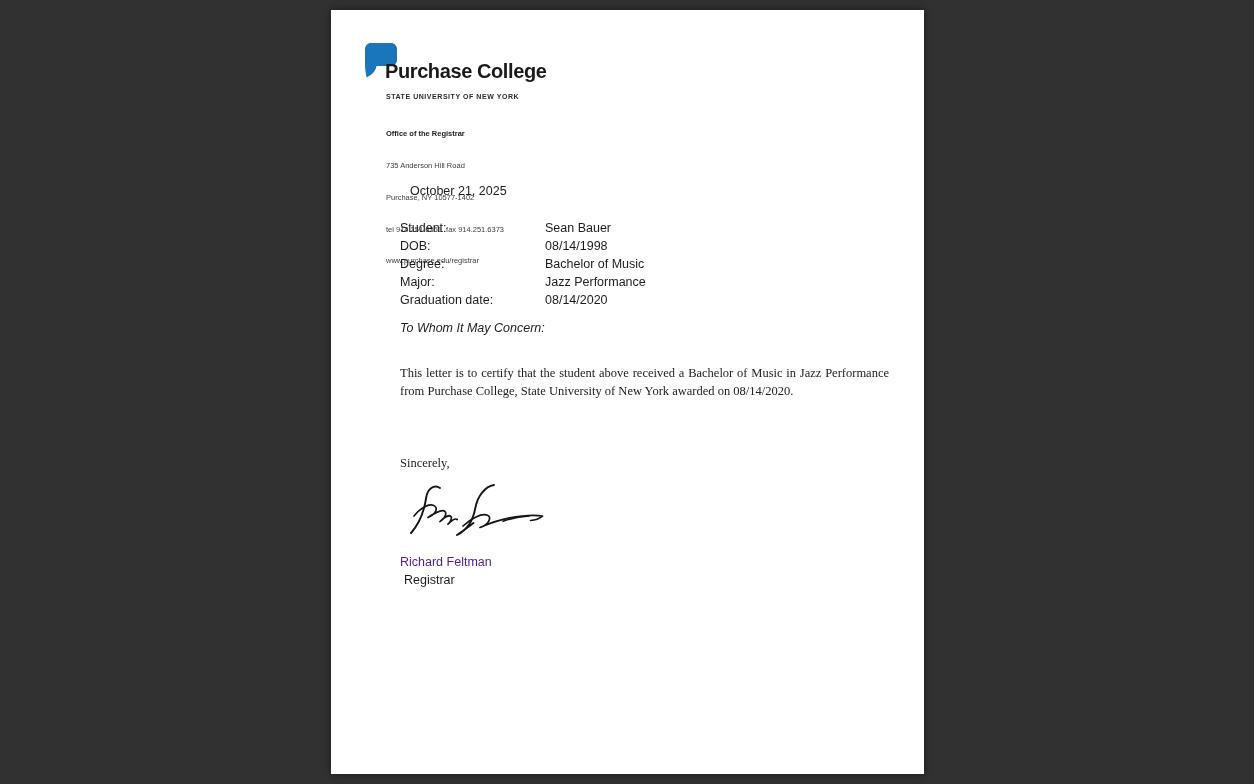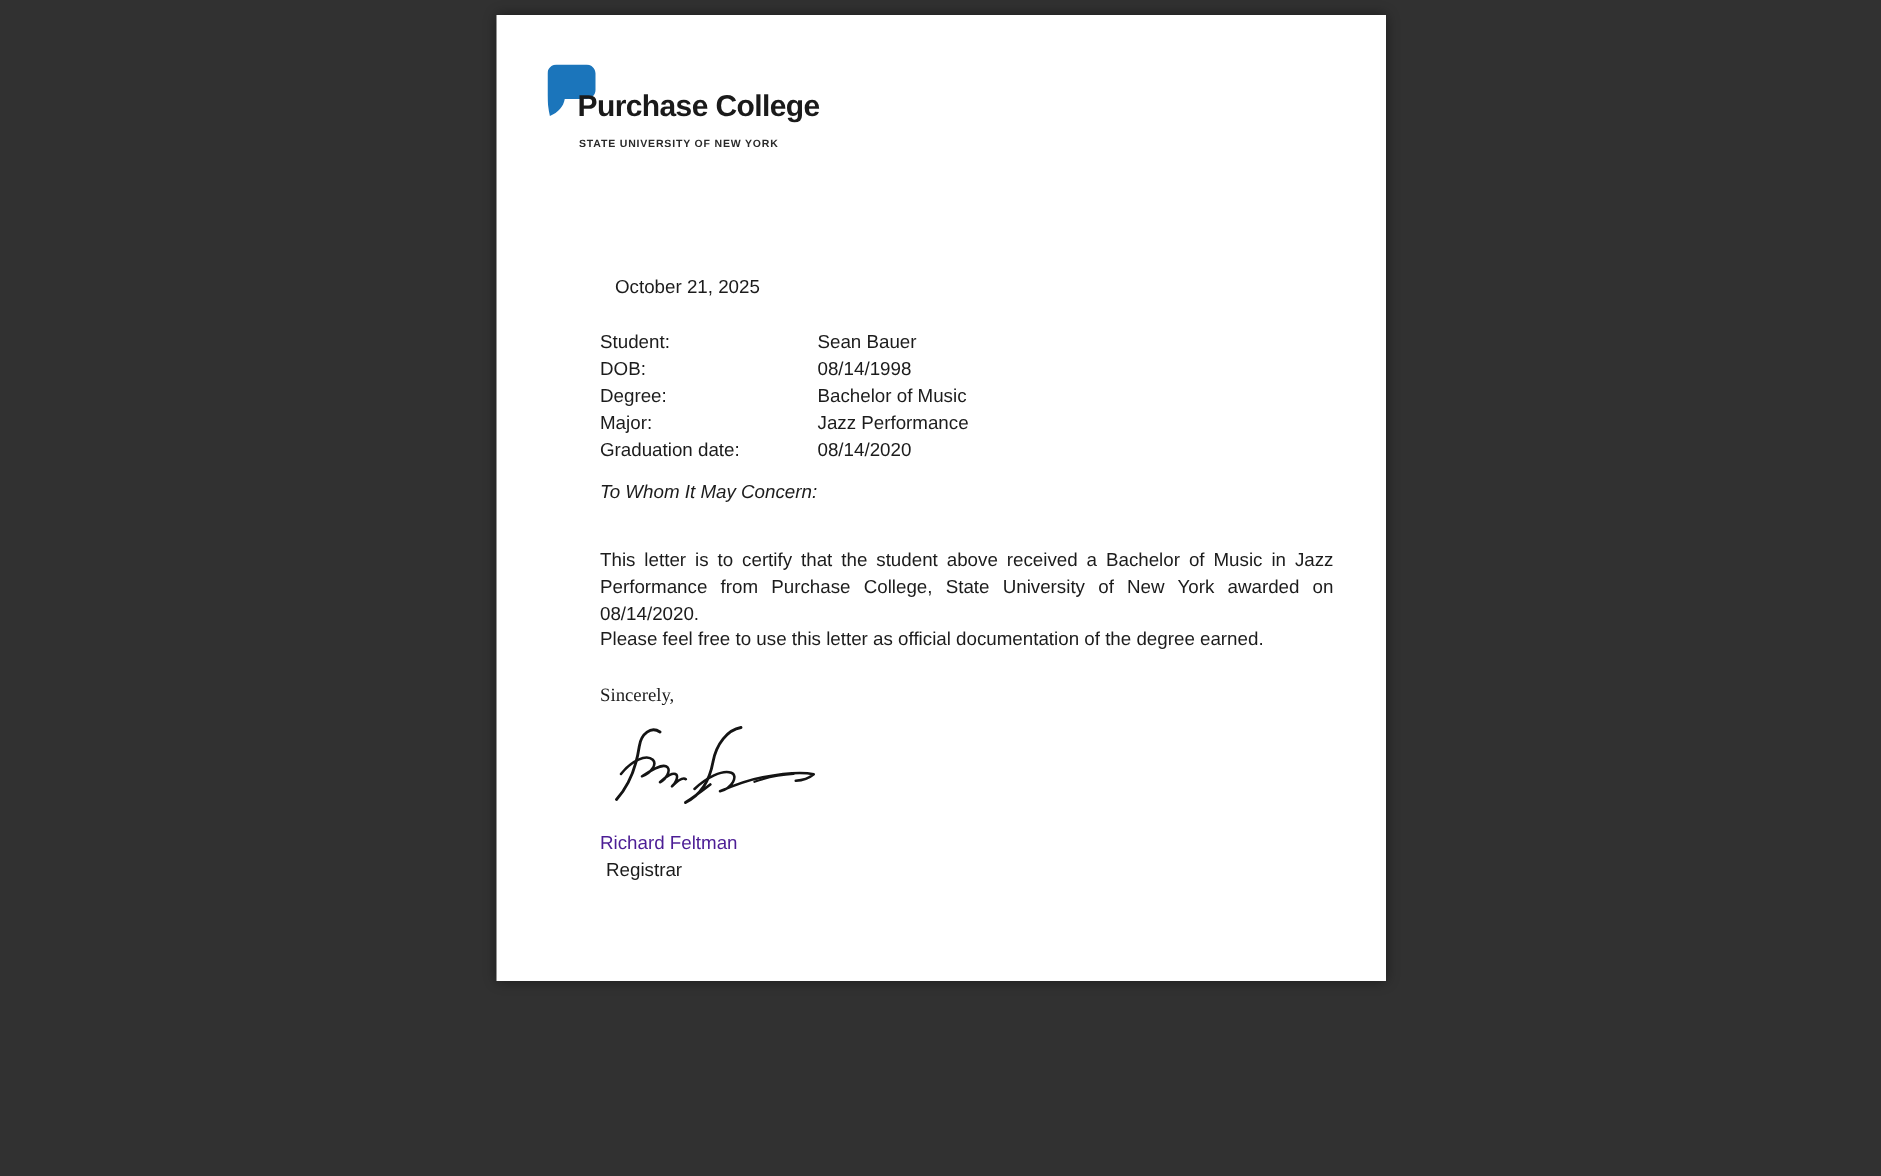--- a/index.html
+++ b/index.html
@@ -10,21 +10,21 @@
     font-family: "Liberation Sans", "DejaVu Sans", sans-serif;
   }
   .viewer {
     position: relative;
     width: 1254px; height: 784px;
     background: #313131;
   }
   .paper {
     position: absolute;
     left: 331px; top: 10px;
-    width: 593px; height: 644px;
+    width: 593px; height: 764px;
     background: #ffffff;
     box-shadow: 0 0 8px rgba(0,0,0,0.45);
   }
   
   .logo {
     position: absolute; left: 34px; top: 33px;
     width: 34px; height: 35px;
   }
   .wordmark {
     position: absolute; left: 54px; top: 49px;
@@ -56,20 +56,21 @@
   .field-label { width: 105px; }
   .field-value { }
   .salutation {
     position: absolute; left: 69px; top: 309px;
     font-size: 12.5px; color: #1c1c1c; line-height: 18px; font-style: italic;
   }
   .para1 {
     position: absolute; left: 69px; top: 354px; width: 489px;
     font-size: 12.5px; color: #1c1c1c; line-height: 18px;
     text-align: justify;
+    font-family: Liberation Serif, serif;
   }
   .para2 {
     position: absolute; left: 69px; top: 407px; width: 500px;
     font-size: 12.5px; color: #1c1c1c; line-height: 18px;
   }
   .closing {
     position: absolute; left: 69px; top: 444px;
     font-size: 12.5px; color: #1c1c1c; line-height: 18px; font-family: Liberation Serif, serif;
   }
   .signature {
@@ -100,20 +101,27 @@
     <svg class="logo" viewBox="0 0 34 35" aria-hidden="true">
       <path fill="#1b75bb" d="M6,0 H26 C29.3,0 32,2.7 32,6 V17 C32,20.3 29.3,23 26,23 H11.5
            C10.6,28.2 7.2,31.8 1.6,34.4
            C0.6,29.8 0,25.4 0,20.5
            V6 C0,2.7 2.7,0 6,0 Z"></path>
     </svg>
 
     <div class="wordmark">Purchase College</div>
     <div class="subword">STATE UNIVERSITY OF NEW YORK</div>
 
+    <div class="addr">
+      <div class="office">Office of the Registrar</div>
+      <div>735 Anderson Hill Road</div>
+      <div>Purchase, NY 10577-1402</div>
+      <div>tel 914.251.6361  fax 914.251.6373</div>
+      <div>www.purchase.edu/registrar</div>
+    </div>
 
     <div class="date">October 21, 2025</div>
 
     <div class="fields">
       <div class="field-row">
         <div class="field-label">Student:</div>
         <div class="field-value">Sean Bauer</div>
       </div>
       <div class="field-row">
         <div class="field-label">DOB:</div>
@@ -128,21 +136,20 @@
         <div class="field-value">Jazz Performance</div>
       </div>
       <div class="field-row">
         <div class="field-label">Graduation date:</div>
         <div class="field-value">08/14/2020</div>
       </div>
     </div>
 
     <div class="salutation">To Whom It May Concern:</div>
     <div class="para1">This letter is to certify that the student above received a Bachelor of Music in Jazz Performance from Purchase College, State University of New York awarded on 08/14/2020.</div>
-    <div class="para2">Please feel free to use this letter as official documentation of the degree earned.</div>
     <div class="closing">Sincerely,</div>
 
     <svg class="signature" viewBox="0 0 144 58" aria-hidden="true" fill="none" stroke="#141414" stroke-linecap="round" stroke-linejoin="round">
       <path stroke-width="1.9" d="M33,6 C27,2 20.5,7 19.2,15.5 C17.5,27 13,41 4,51"></path>
       <path stroke-width="1.7" d="M7,34 C14,25 24,20.5 28.2,24.5 C31.2,27.5 27,33.5 21,35.5 C27,31.5 35,26.5 38,29.5 C40.2,32 37,37.5 33,39.5 C37,35.5 42,32.5 44,34.5 C45.2,36.3 43.2,40.2 41,42.2 C44,39.2 48,35.5 50.2,37.5"></path>
       <path stroke-width="1.9" d="M87,3 C78,4.5 70.5,14 68.3,26 C66,39 60,48 50,53 C56,49 62,44.5 66.5,41"></path>
       <path stroke-width="1.7" d="M56,44 C64,36.5 74.5,31 80.5,33.2 C85.5,35.2 81,43.5 73,45.5 C80,42.5 90.5,38.2 101.5,36.2 C114.5,33.7 128.5,32.7 135.5,34.2 C132.5,36.7 128,38.3 123.5,38.5"></path>
       <path stroke-width="1.5" d="M96,39.2 C104,36.4 114,34.4 122,34"></path>
     </svg>
 

